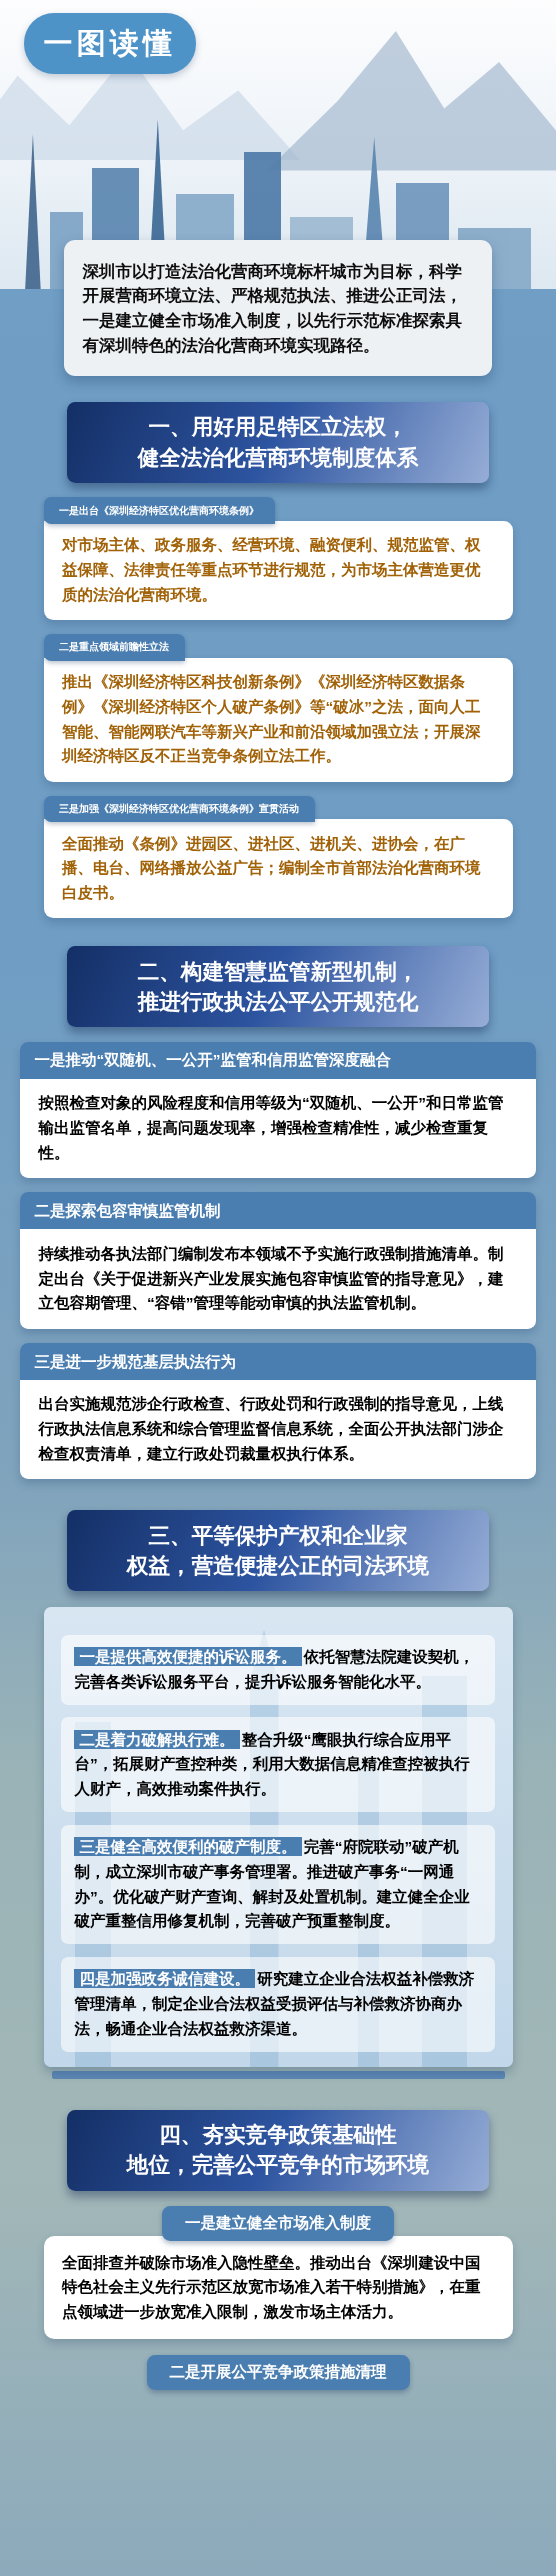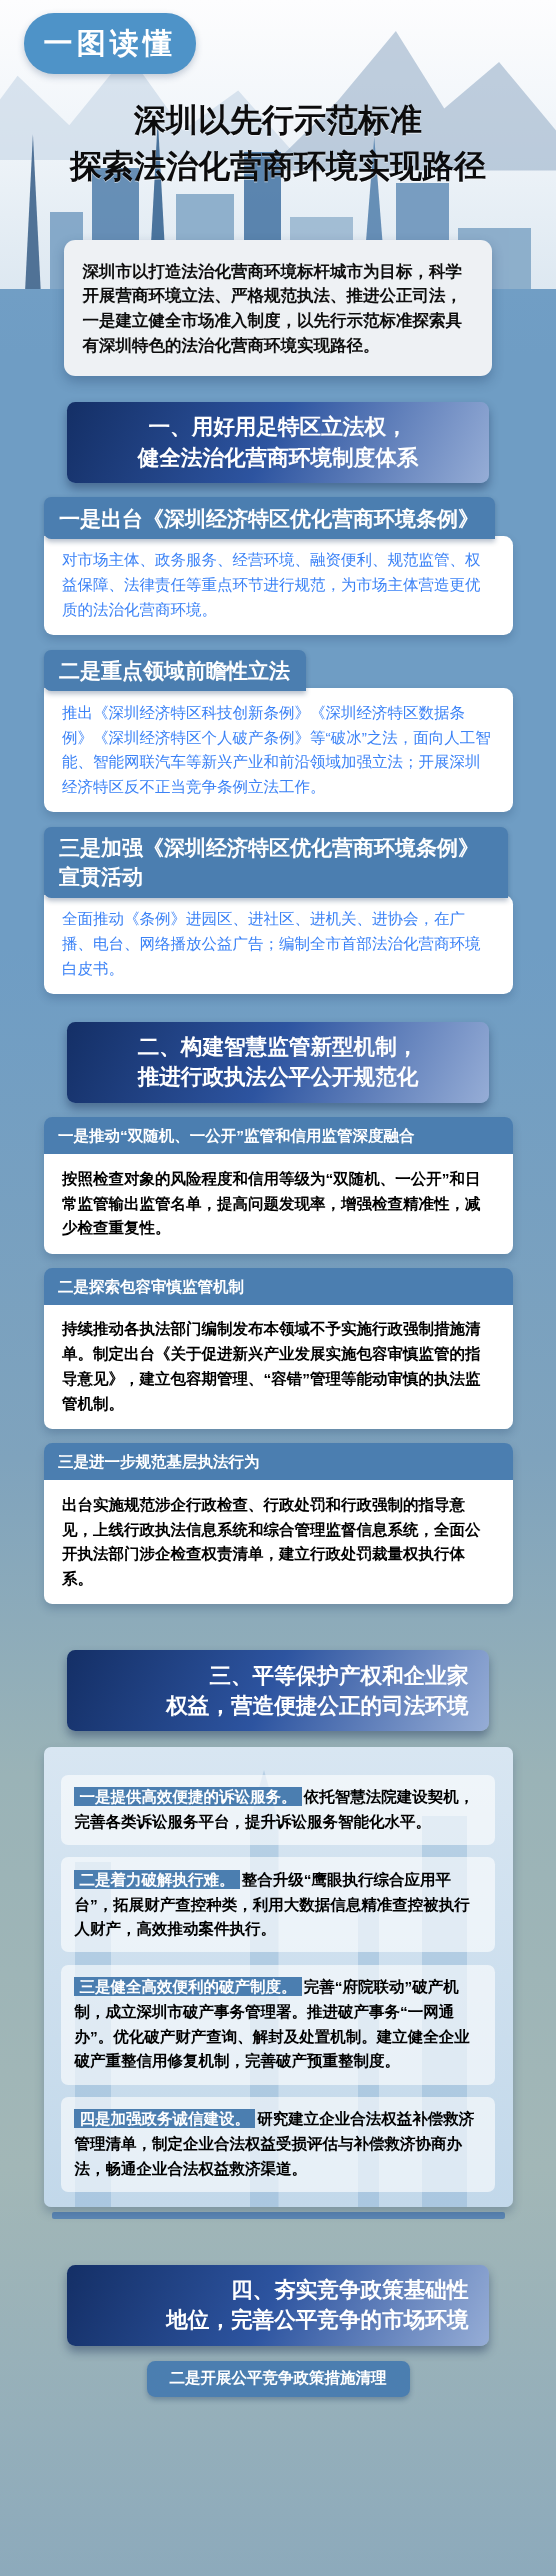--- a/index.html
+++ b/index.html
@@ -36,31 +36,31 @@
     text-shadow:0 1px 0 rgba(255,255,255,.55);}
   
   .intro{position:relative;z-index:5;width:391px;margin:-49px auto 0;background:#eef1f4;
     border-radius:11.3px;padding:18.5px;font-size:16.5px;font-weight:700;line-height:1.5;
     color:#0d0d0d;box-shadow:0 5.2px 11.3px rgba(25,55,95,.3);}
   
   .banner{width:381px;margin:26px auto 0;border-radius:8.2px;color:#fff;text-align:center;
     font-weight:700;font-size:21.6px;line-height:1.4;padding:10.3px 20.6px;
     background:linear-gradient(115deg,#142f66 0%,#2d54a0 48%,#96add6 100%);
     box-shadow:0 5.2px 9.3px rgba(18,38,78,.4);}
-  .mt55{margin-top:28px;}.mt60{margin-top:46px;text-align:right;}
+  .mt55{margin-top:28px;}.mt60{margin-top:31px;}
   
   .itemA{width:469px;margin:14.4px auto 0;}
   .tagA{display:inline-block;position:relative;z-index:2;max-width:433px;background:#4b7eb0;
-    color:#fff;font-size:21px;font-weight:800;line-height:1.4;padding:6.2px 15.5px;
+    color:#fff;font-size:10px;font-weight:800;line-height:1.4;padding:6.2px 15.5px;
     border-radius:7.2px 7.2px 0 7.2px;box-shadow:0 2.1px 5.2px rgba(20,50,90,.3);}
   .cardA{position:relative;margin-top:-3.1px;background:#fff;border-radius:0 9.3px 9.3px 9.3px;
-    padding:12.4px 18.5px;font-size:15.5px;font-weight:400;line-height:1.6;color:#3b82f6;
+    padding:12.4px 18.5px;font-size:15.5px;font-weight:700;line-height:1.6;color:#a16207;
     box-shadow:0 4.1px 8.2px rgba(20,50,90,.2);}
   
-  .itemB{width:469px;margin:14.4px auto 0;border-radius:8.2px;overflow:hidden;
+  .itemB{width:516px;margin:14.4px auto 0;border-radius:8.2px;overflow:hidden;
     box-shadow:0 4.1px 8.2px rgba(20,50,90,.22);}
   .hdB{background:#4b7eb0;color:#fff;font-size:15.5px;font-weight:800;line-height:1.4;
     padding:7.7px 14.4px;}
   .bdB{background:#fff;padding:12.4px 18.5px;font-size:15.5px;font-weight:700;line-height:1.6;color:#000;}
   
   .panel{width:434px;margin:15.5px auto 0;background:linear-gradient(180deg,#d8e6f2,#c2d8ea);
     border-radius:7px;padding:15.5px 17.5px;position:relative;overflow:hidden;
     box-shadow:0 5.2px 9.3px rgba(20,50,90,.25);}
   .pdeco{position:absolute;bottom:0;opacity:.35;background:#7fa9cd;}
   .pd1{left:31px;width:36px;height:75%;}
@@ -95,24 +95,20 @@
         <i></i>
         <i></i>
         <i></i>
         <i></i>
         <i></i>
         <i></i>
         <i></i>
         <i></i>
     </div>
     <div class="badge">一图读懂</div>
-    <div class="hero-title">
-      <div>深圳以先行示范标准</div>
-      <div>探索法治化营商环境实现路径</div>
-    </div>
   </div>
 
   <div class="intro">深圳市以打造法治化营商环境标杆城市为目标，科学开展营商环境立法、严格规范执法、推进公正司法，一是建立健全市场准入制度，以先行示范标准探索具有深圳特色的法治化营商环境实现路径。</div>
 
   <div class="banner">
     <div>一、用好用足特区立法权，</div>
     <div>健全法治化营商环境制度体系</div>
   </div>
   <div class="itemA">
     <div class="tagA">一是出台《深圳经济特区优化营商环境条例》</div>
@@ -166,18 +162,22 @@
       <span class="lead">四是加强政务诚信建设。</span><span>研究建立企业合法权益补偿救济管理清单，制定企业合法权益受损评估与补偿救济协商办法，畅通企业合法权益救济渠道。</span>
     </div>
   </div>
   <div class="pbar"></div>
 
   <div class="banner mt60">
     <div>四、夯实竞争政策基础性</div>
     <div>地位，完善公平竞争的市场环境</div>
   </div>
   <div class="itemC">
+    <div class="tagC">一是建立健全市场准入制度</div>
+    <div class="cardC">全面排查并破除市场准入隐性壁垒。推动出台《深圳建设中国特色社会主义先行示范区放宽市场准入若干特别措施》，在重点领域进一步放宽准入限制，激发市场主体活力。</div>
+  </div>
+  <div class="itemC">
     <div class="tagC">二是开展公平竞争政策措施清理</div>
     
   </div>
 
 </div>
 
 
 </body></html>

